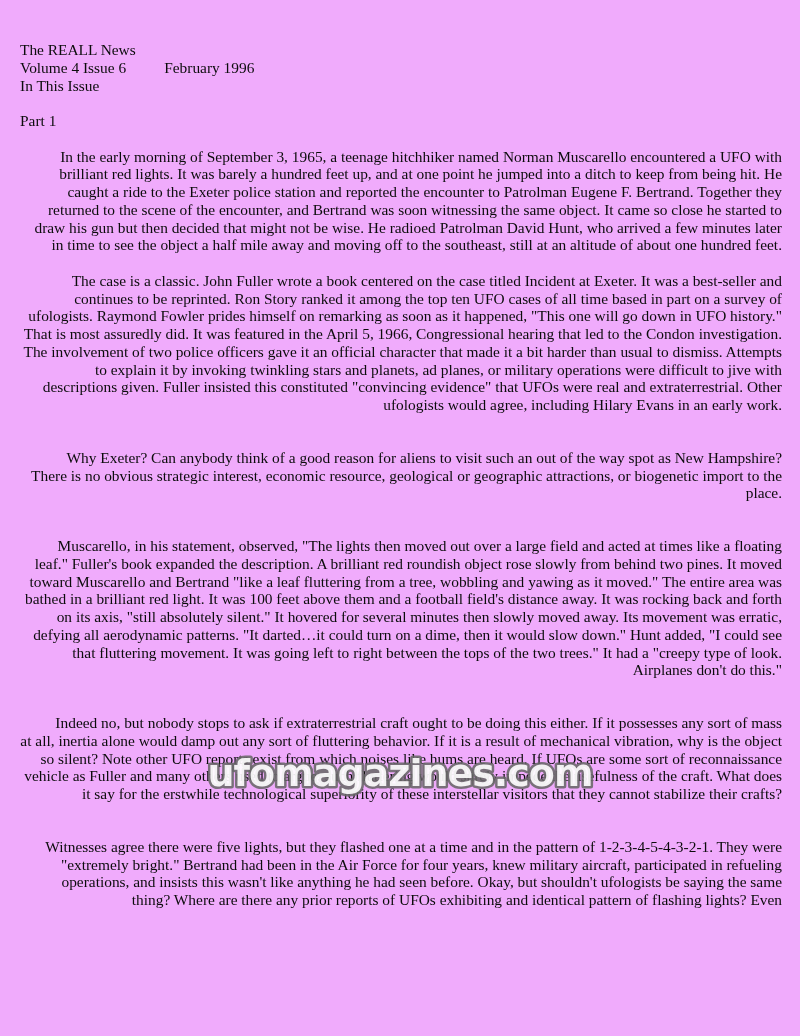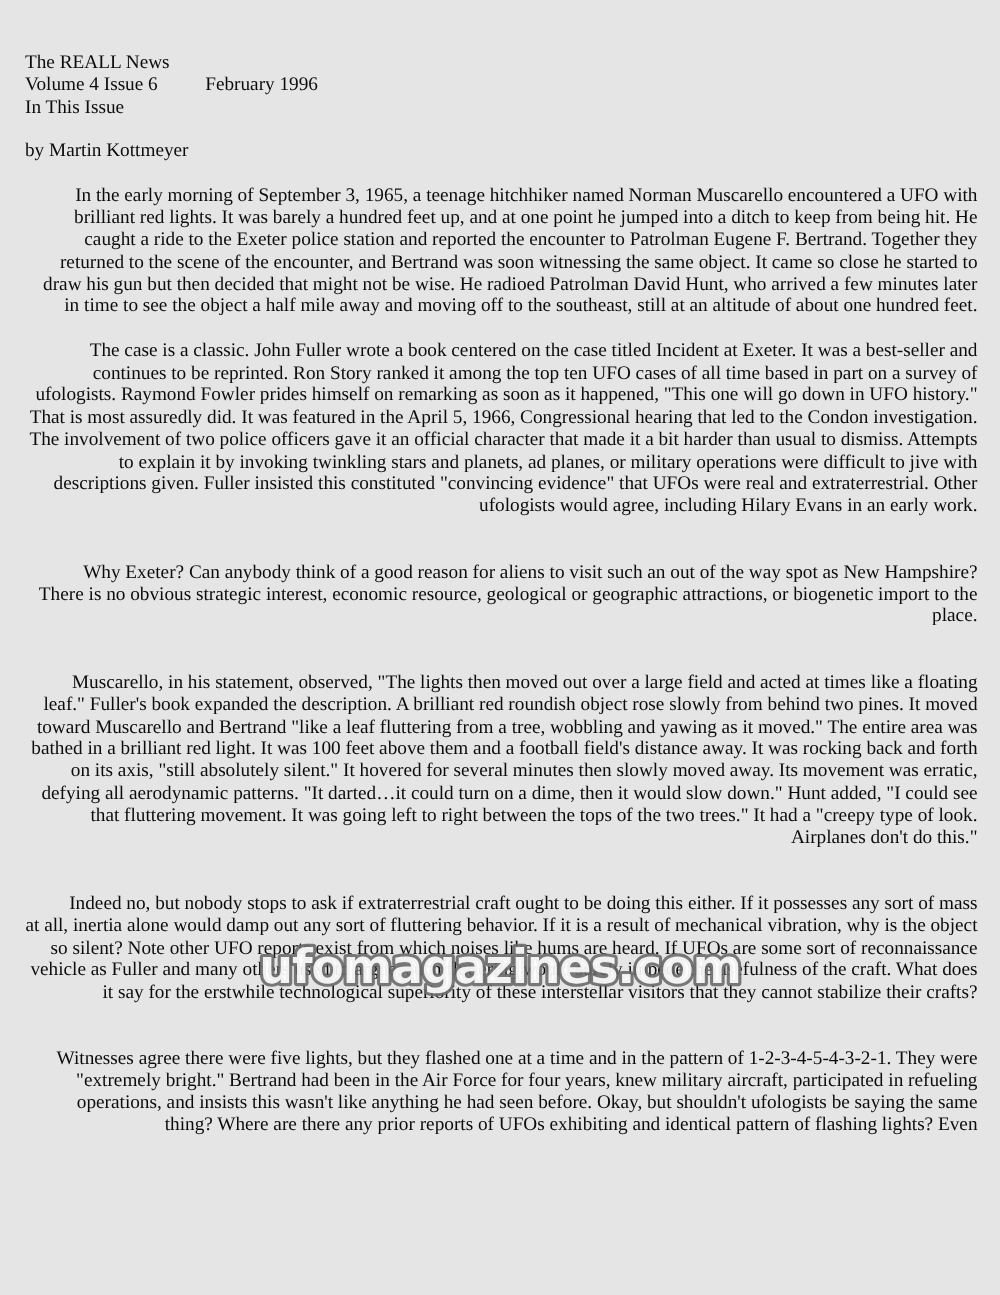--- a/index.html
+++ b/index.html
@@ -4,21 +4,21 @@
 <style>
   html, body {
     margin: 0;
     padding: 0;
     background: #ffffff;
   }
   .page {
     position: relative;
     width: 800px;
     height: 1036px;
-    background: #e5e5e5;
+    background: #f0abfc;
     overflow: hidden;
     font-family: "Liberation Serif", serif;
     font-size: 15.4px;
     line-height: 17.75px;
     color: #0c0c0c;
   }
   .content {
     position: absolute;
     left: 20px;
     top: 41px;
@@ -82,25 +82,23 @@
 
   <div class="content">
 
     <div class="hdr-block">
       <div class="hdr-line">The REALL News</div>
       <div class="hdr-line"><span>Volume 4 Issue 6</span><span class="tab-spacer"></span><span>February 1996</span></div>
       <div class="hdr-line">In This Issue</div>
     </div>
 
     <div class="hdr-block">
+      <div class="hdr-line">Part 1</div>
     </div>
 
-    <div class="hdr-block">
-      <div class="hdr-line">by Martin Kottmeyer</div>
-    </div>
 
     <p>In the early morning of September 3, 1965, a teenage hitchhiker named Norman Muscarello encountered a UFO with brilliant red lights. It was barely a hundred feet up, and at one point he jumped into a ditch to keep from being hit. He caught a ride to the Exeter police station and reported the encounter to Patrolman Eugene F. Bertrand. Together they returned to the scene of the encounter, and Bertrand was soon witnessing the same object. It came so close he started to draw his gun but then decided that might not be wise. He radioed Patrolman David Hunt, who arrived a few minutes later in time to see the object a half mile away and moving off to the southeast, still at an altitude of about one hundred feet.</p>
     <p>The case is a classic. John Fuller wrote a book centered on the case titled Incident at Exeter. It was a best-seller and continues to be reprinted. Ron Story ranked it among the top ten UFO cases of all time based in part on a survey of ufologists. Raymond Fowler prides himself on remarking as soon as it happened, "This one will go down in UFO history." That is most assuredly did. It was featured in the April 5, 1966, Congressional hearing that led to the Condon investigation. The involvement of two police officers gave it an official character that made it a bit harder than usual to dismiss. Attempts to explain it by invoking twinkling stars and planets, ad planes, or military operations were difficult to jive with descriptions given. Fuller insisted this constituted "convincing evidence" that UFOs were real and extraterrestrial. Other ufologists would agree, including Hilary Evans in an early work.</p>
     <p class="indent">Why Exeter? Can anybody think of a good reason for aliens to visit such an out of the way spot as New Hampshire? There is no obvious strategic interest, economic resource, geological or geographic attractions, or biogenetic import to the place.</p>
     <p class="indent">Muscarello, in his statement, observed, "The lights then moved out over a large field and acted at times like a floating leaf." Fuller's book expanded the description. A brilliant red roundish object rose slowly from behind two pines. It moved toward Muscarello and Bertrand "like a leaf fluttering from a tree, wobbling and yawing as it moved." The entire area was bathed in a brilliant red light. It was 100 feet above them and a football field's distance away. It was rocking back and forth on its axis, "still absolutely silent." It hovered for several minutes then slowly moved away. Its movement was erratic, defying all aerodynamic patterns. "It darted…it could turn on a dime, then it would slow down." Hunt added, "I could see that fluttering movement. It was going left to right between the tops of the two trees." It had a "creepy type of look. Airplanes don't do this."</p>
     <p class="indent">Indeed no, but nobody stops to ask if extraterrestrial craft ought to be doing this either. If it possesses any sort of mass at all, inertia alone would damp out any sort of fluttering behavior. If it is a result of mechanical vibration, why is the object so silent? Note other UFO reports exist from which noises like hums are heard. If UFOs are some sort of reconnaissance vehicle as Fuller and many others used to argue, such fluttering would surely impede the usefulness of the craft. What does it say for the erstwhile technological superiority of these interstellar visitors that they cannot stabilize their crafts?</p>
     <p class="indent">Witnesses agree there were five lights, but they flashed one at a time and in the pattern of 1-2-3-4-5-4-3-2-1. They were "extremely bright." Bertrand had been in the Air Force for four years, knew military aircraft, participated in refueling operations, and insists this wasn't like anything he had seen before. Okay, but shouldn't ufologists be saying the same thing? Where are there any prior reports of UFOs exhibiting and identical pattern of flashing lights? Even</p>
 
   </div>
 

